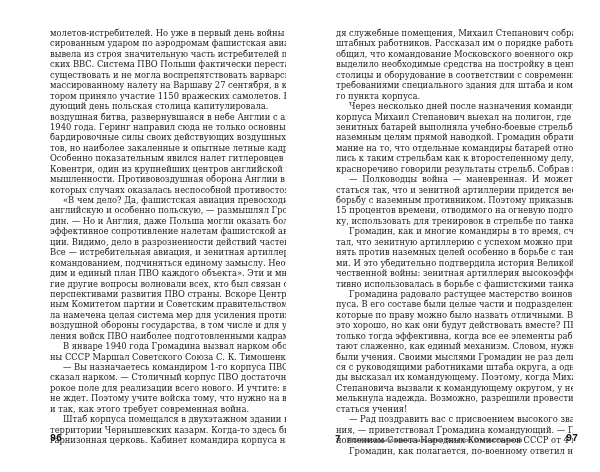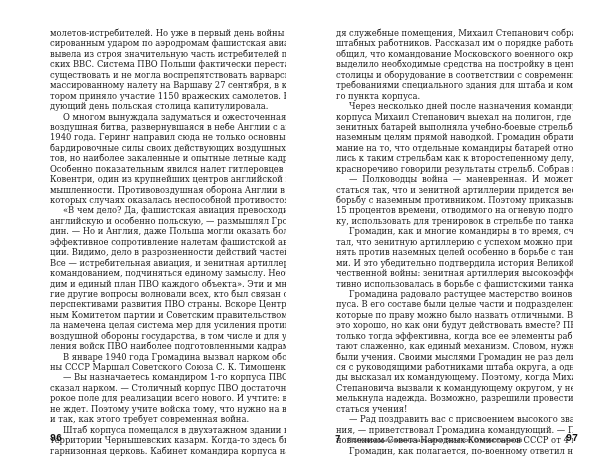--- a/index.html
+++ b/index.html
@@ -36,21 +36,20 @@
 <div class="page page-left">
   <div class="column" id="left-col">
       <span class="line">молетов-истребителей. Но уже в первый день войны мас-</span>
       <span class="line">сированным ударом по аэродромам фашистская авиация</span>
       <span class="line">вывела из строя значительную часть истребителей поль-</span>
       <span class="line">ских ВВС. Система ПВО Польши фактически перестала</span>
       <span class="line">существовать и не могла воспрепятствовать варварскому</span>
       <span class="line">массированному налету на Варшаву 27 сентября, в ко-</span>
       <span class="line">тором приняло участие 1150 вражеских самолетов. На сле-</span>
       <span class="line last">дующий день польская столица капитулировала.</span>
-      <span class="line indent">О многом вынуждала задуматься и ожесточенная</span>
       <span class="line">воздушная битва, развернувшаяся в небе Англии с августа</span>
       <span class="line">1940 года. Геринг направил сюда не только основные бом-</span>
       <span class="line">бардировочные силы своих действующих воздушных фло-</span>
       <span class="line">тов, но наиболее закаленные и опытные летные кадры.</span>
       <span class="line">Особенно показательным явился налет гитлеровцев на</span>
       <span class="line">Ковентри, один из крупнейших центров английской про-</span>
       <span class="line">мышленности. Противовоздушная оборона Англии в не-</span>
       <span class="line">которых случаях оказалась неспособной противостоять</span>
       <span class="line indent">«В чем дело? Да, фашистская авиация превосходит</span>
       <span class="line">английскую и особенно польскую, — размышлял Грома-</span>

